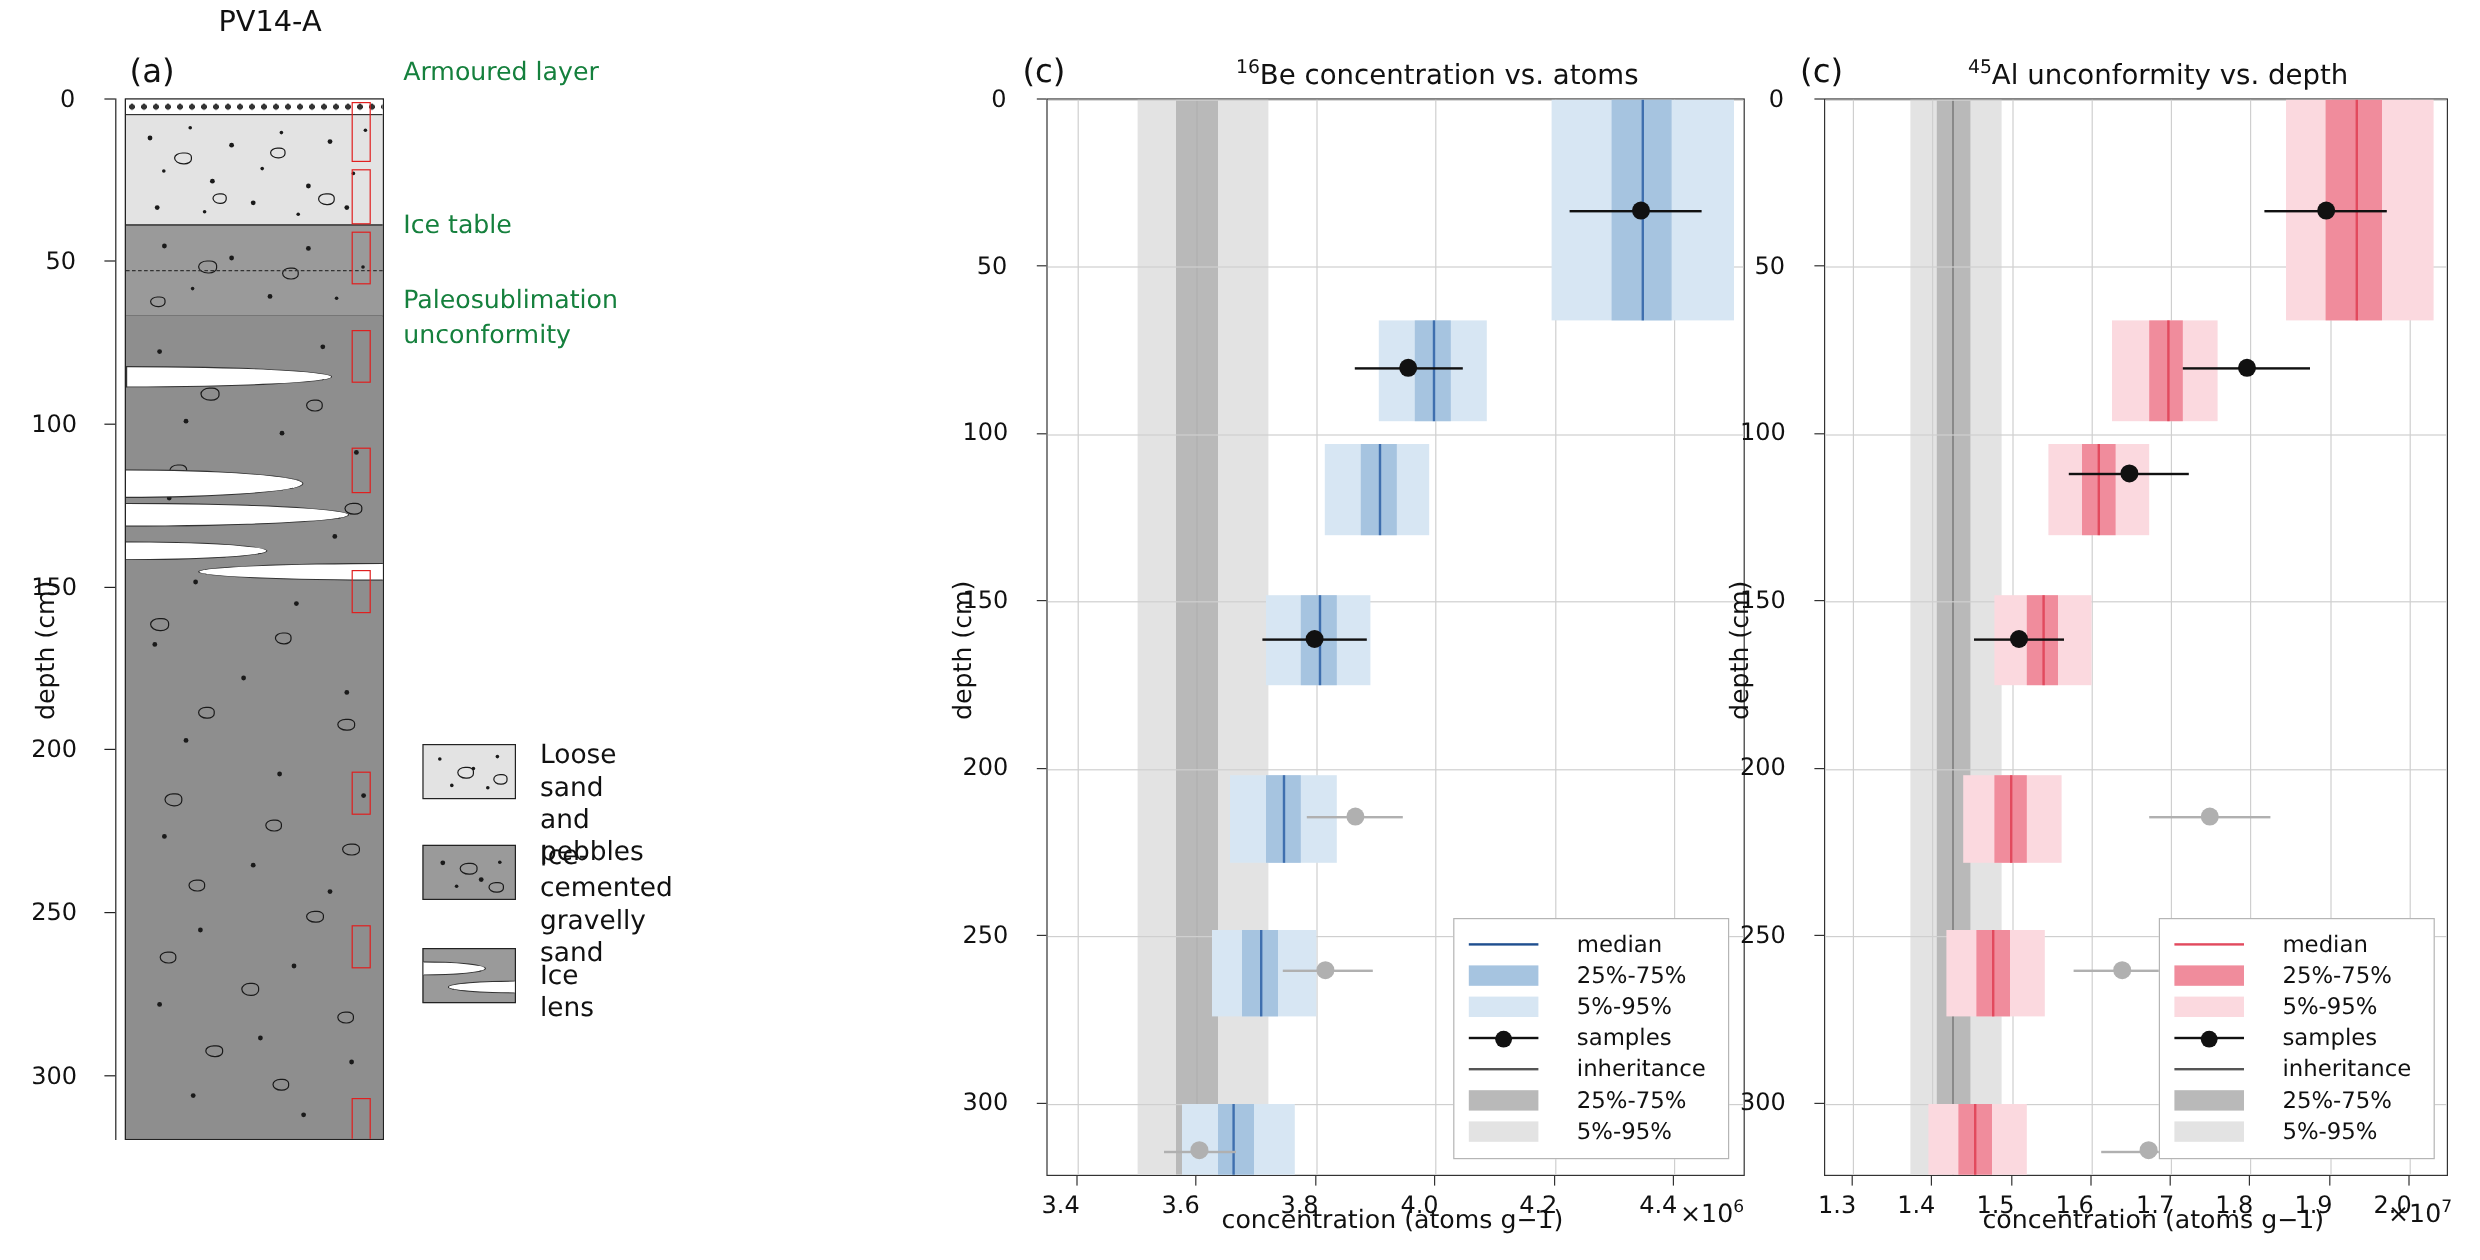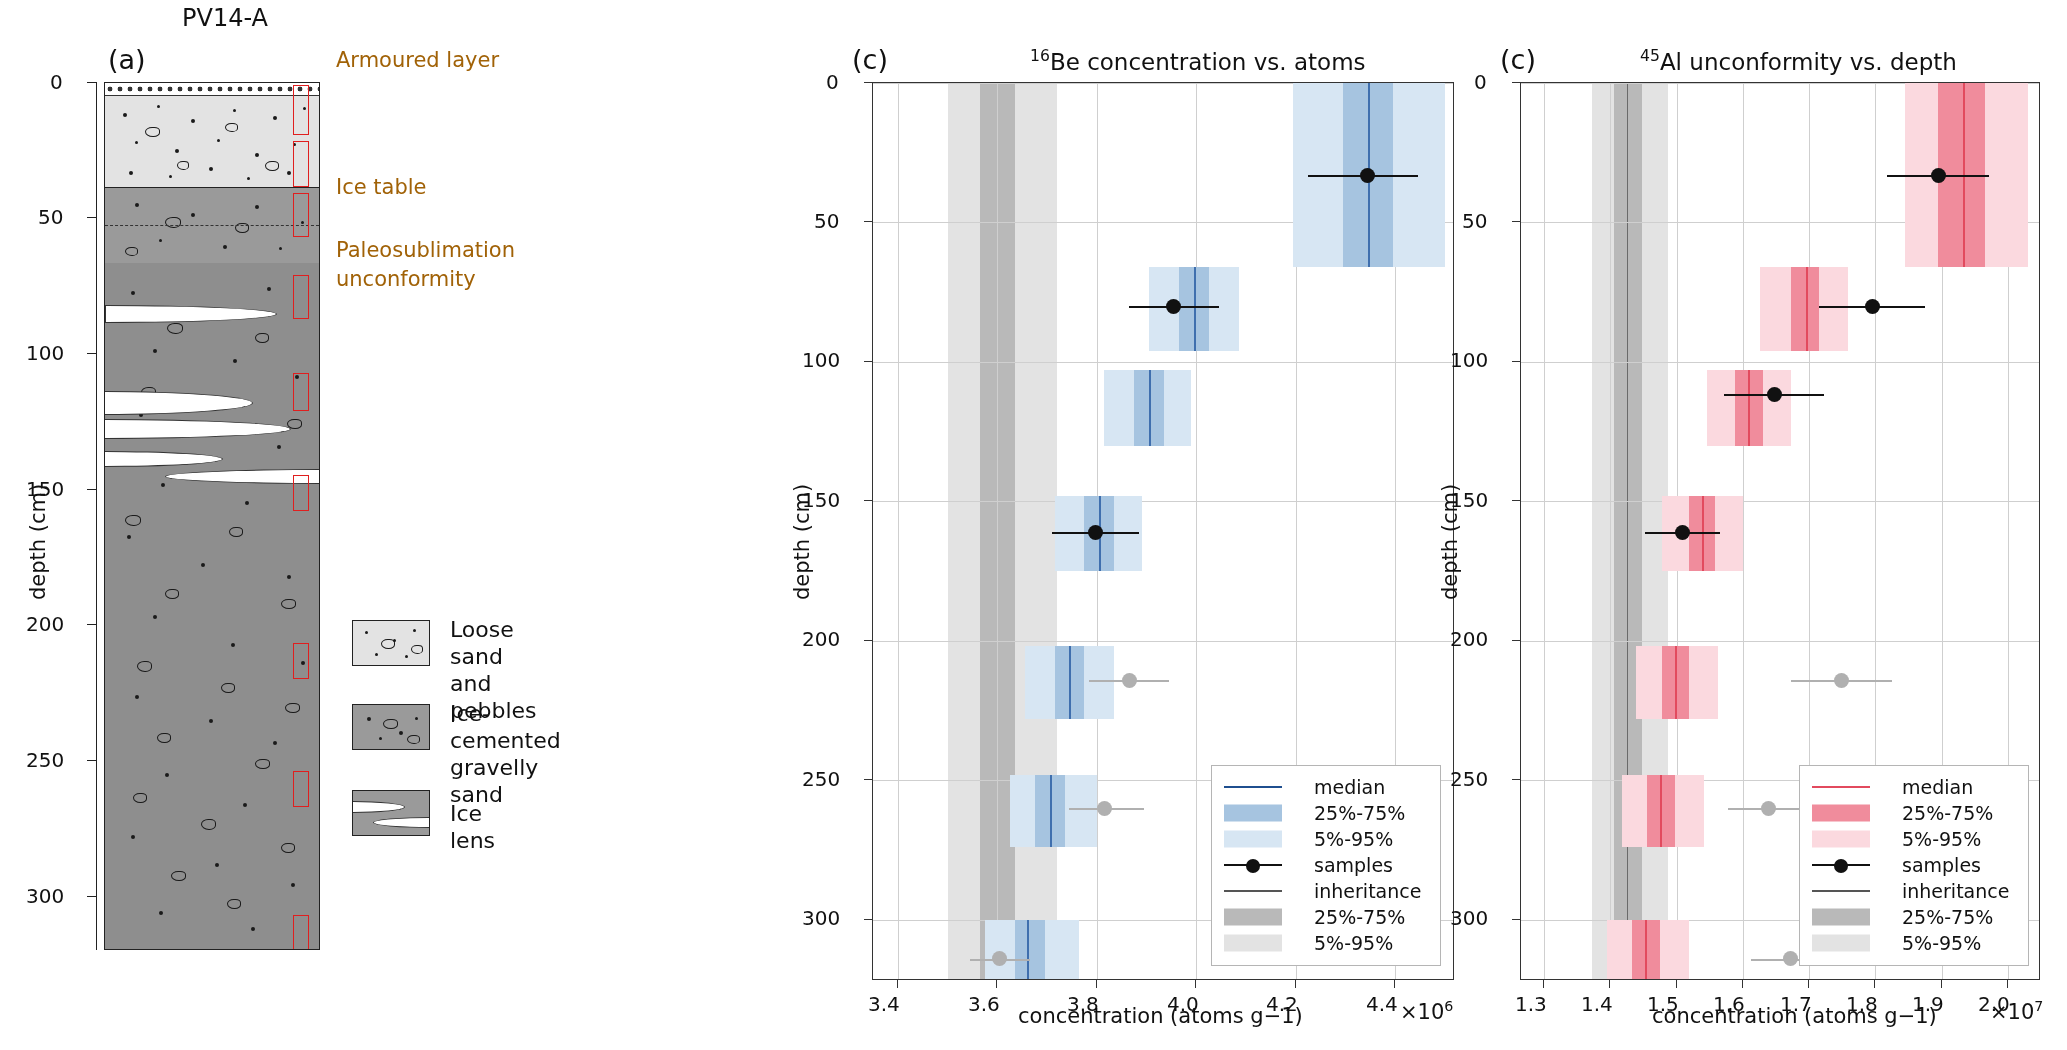--- a/index.html
+++ b/index.html
@@ -7,21 +7,21 @@
     width:2067px;height:1050px;
     background:#ffffff;
     font-family:"DejaVu Sans", sans-serif;
     color:#111;
     overflow:hidden;
     position:relative;
   }
   .fig{position:absolute;left:0;top:0;width:2067px;height:1050px;}
 
   
-  .lbl{position:absolute;font-size:21px;color:#a16207;white-space:nowrap;}
+  .lbl{position:absolute;font-size:21px;color:#15803d;white-space:nowrap;}
   .panel-tag{position:absolute;font-size:27px;color:#111;}
   .title{position:absolute;font-size:23px;color:#111;white-space:nowrap;}
   .axis-title{position:absolute;font-size:21px;color:#111;white-space:nowrap;}
   .ylab-rot{position:absolute;font-size:21px;transform:rotate(-90deg);transform-origin:left top;white-space:nowrap;}
   .tick{position:absolute;font-size:20px;color:#111;white-space:nowrap;}
 
   
   #panelA{position:absolute;left:0;top:0;width:640px;height:1050px;}
   .logcol{position:absolute;left:104px;top:82px;width:216px;height:868px;
           border:1.6px solid #222;box-sizing:border-box;overflow:hidden;background:#8e8e8e;}

